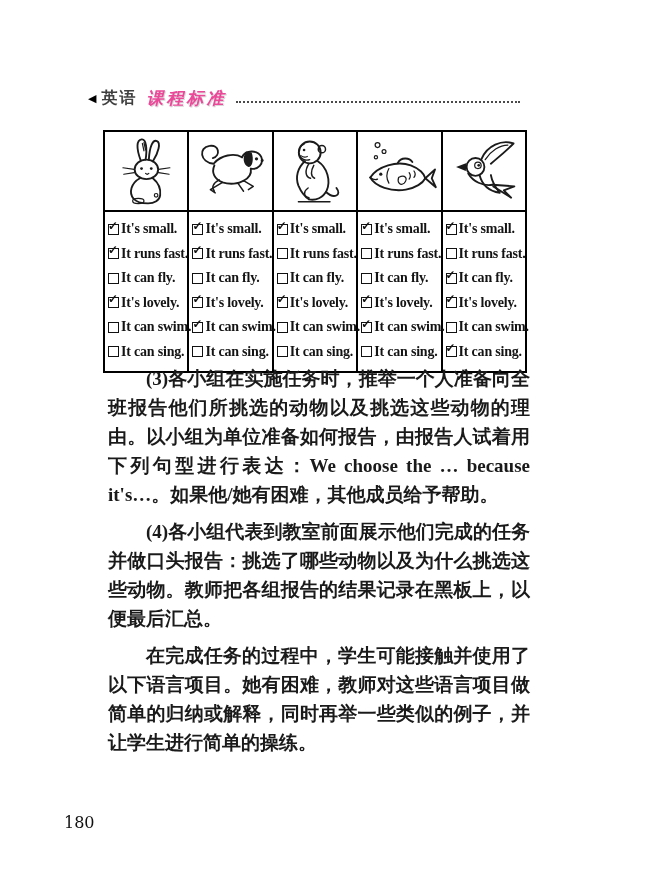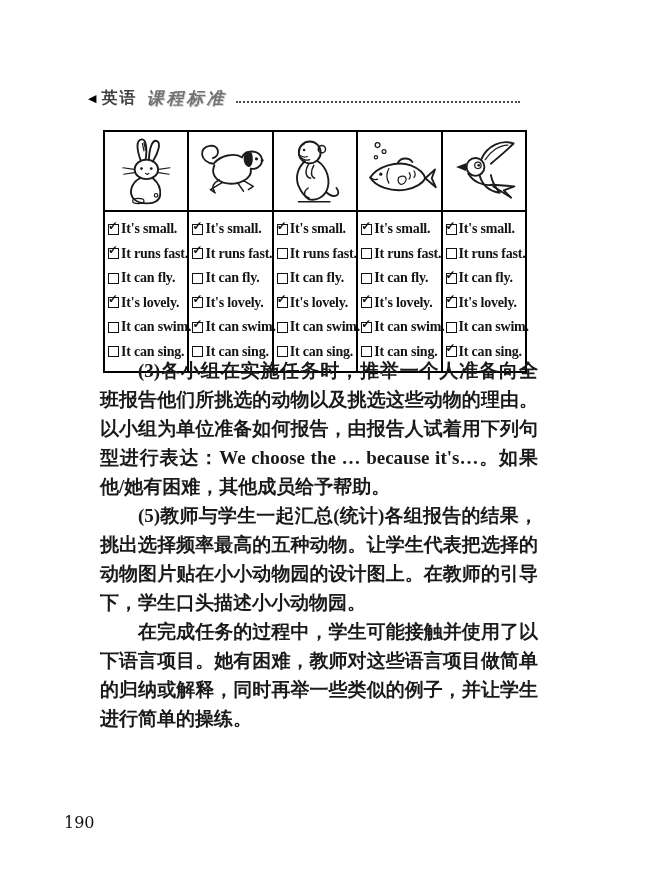--- a/index.html
+++ b/index.html
@@ -4,37 +4,37 @@
 <style>
   html,body{margin:0;padding:0;background:#fff;}
   .page{
     position:relative;width:668px;height:891px;background:#ffffff;
     font-family:"Liberation Serif",serif;color:#1b1b1b;overflow:hidden;
   }
   
   .header{position:absolute;left:88px;top:87px;width:432px;display:flex;align-items:center;}
   .tri{font-size:11px;color:#000;margin-right:5px;line-height:1;}
   .subject{font-size:16px;font-weight:bold;font-family:"Liberation Sans",sans-serif;letter-spacing:2px;color:#404040;}
-  .h-title{font-size:17px;font-weight:bold;font-style:italic;color:#737373;margin-left:9px;
+  .h-title{font-size:17px;font-weight:bold;font-style:italic;color:#ec4899;margin-left:9px;
            letter-spacing:3px;font-family:"DejaVu Serif",serif;text-shadow:1px 1px 0 #d9d9d9;}
   .dots{flex:1;margin-left:10px;height:0;border-bottom:2px dotted #4a4a4a;transform:translateY(3px);}
   
   .animal-table{position:absolute;left:103px;top:130px;width:424px;border-collapse:collapse;table-layout:fixed;}
   .animal-table td{border:2px solid #000;}
   .img-cell{height:74px;text-align:center;vertical-align:middle;padding:2px;}
   .img-cell svg{display:block;margin:0 auto;}
   .check-cell{height:142px;vertical-align:top;padding:9px 1px 2px 3px;}
   .item{display:flex;align-items:center;margin-bottom:8.6px;white-space:nowrap;}
   .cb{width:9px;height:9px;border:1.6px solid #111;margin-right:2px;flex:none;position:relative;background:#fff;}
   .cb .tick{position:absolute;left:-1px;top:-5px;font-size:12px;font-weight:bold;color:#111;line-height:1;}
   .lbl{font-family:"Liberation Serif",serif;font-size:14px;font-weight:600;letter-spacing:-0.2px;color:#141414;}
   
   .body-text{position:absolute;left:100px;top:356px;width:438px;font-size:19px;line-height:29px;
              font-weight:bold;color:#1a1a1a;text-align:justify;font-family:"Liberation Serif",serif;}
-  .body-text p{margin:0;text-indent:38px;}
+  .body-text p{margin:8px;text-indent:38px;}
   
   .page-number{position:absolute;left:64px;top:813px;font-size:16px;font-family:"DejaVu Serif",serif;color:#111;}
   svg .ln{fill:none;stroke:#1b1b1b;stroke-width:2.3;stroke-linecap:round;stroke-linejoin:round;}
   svg .thin{stroke-width:1.5;}
   svg .mid{stroke-width:1.8;}
   svg .fill{fill:#1b1b1b;stroke:none;}
 </style>
 </head>
 <body>
 
@@ -289,18 +289,18 @@
               </span>
               <span class="lbl">It can sing.</span>
             </div>
           </td>
         </tr>
     </tbody>
   </table>
 
   <div class="body-text" id="body-text">
       <p>(3)各小组在实施任务时，推举一个人准备向全班报告他们所挑选的动物以及挑选这些动物的理由。以小组为单位准备如何报告，由报告人试着用下列句型进行表达：We choose the … because it's…。如果他/她有困难，其他成员给予帮助。</p>
-      <p>(5)教师与学生一起汇总(统计)各组报告的结果，挑出选择频率最高的五种动物。让学生代表把选择的动物图片贴在小小动物园的设计图上。在教师的引导下，学生口头描述小小动物园。</p>
+      <p>(4)各小组代表到教室前面展示他们完成的任务并做口头报告：挑选了哪些动物以及为什么挑选这些动物。教师把各组报告的结果记录在黑板上，以便最后汇总。</p>
       <p>在完成任务的过程中，学生可能接触并使用了以下语言项目。她有困难，教师对这些语言项目做简单的归纳或解释，同时再举一些类似的例子，并让学生进行简单的操练。</p>
     </div>
 
-  <div class="page-number">190</div>
+  <div class="page-number">180</div>
 </div>
 
 </body></html>

